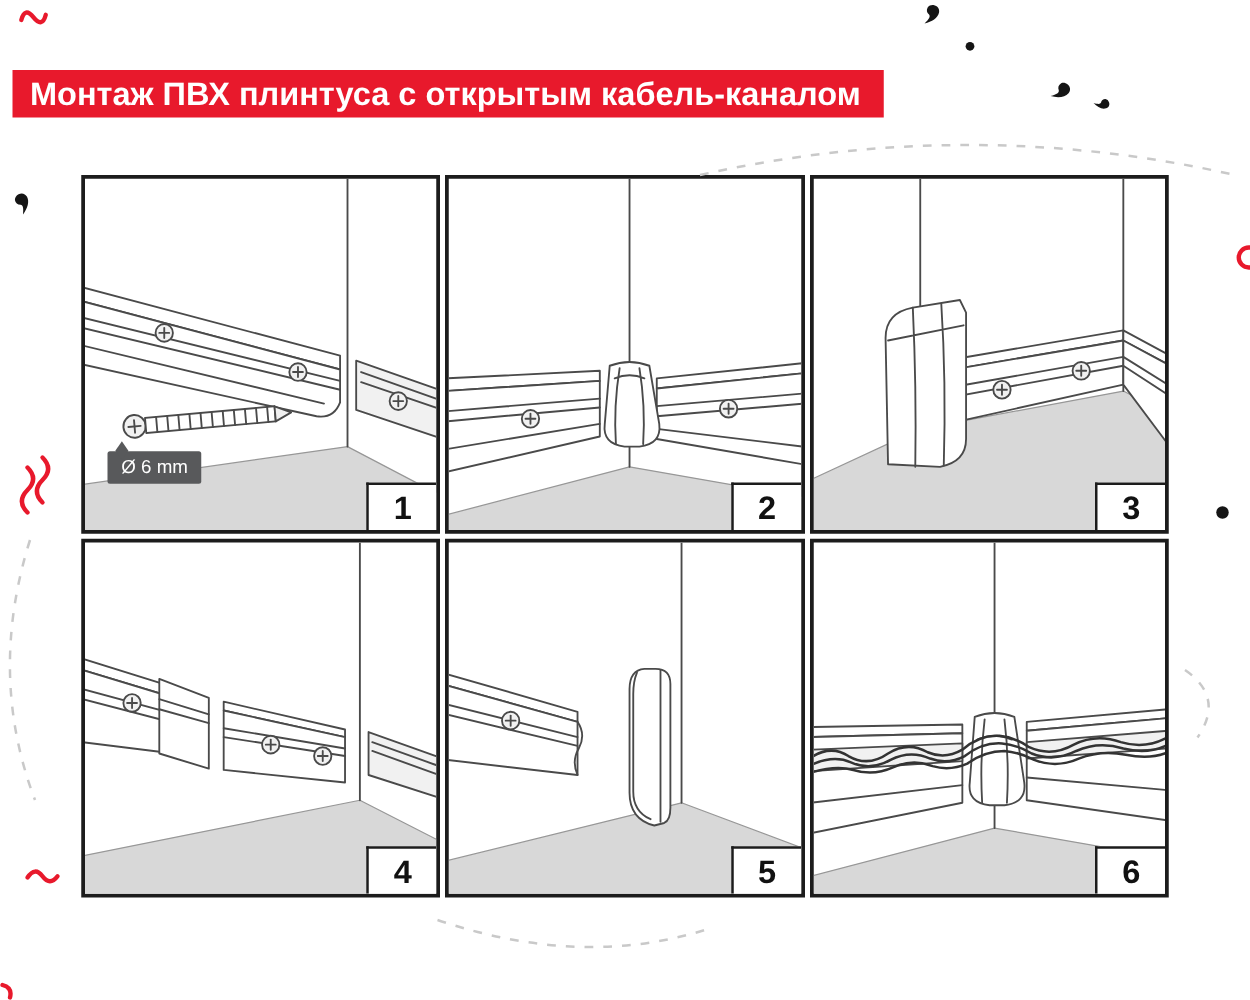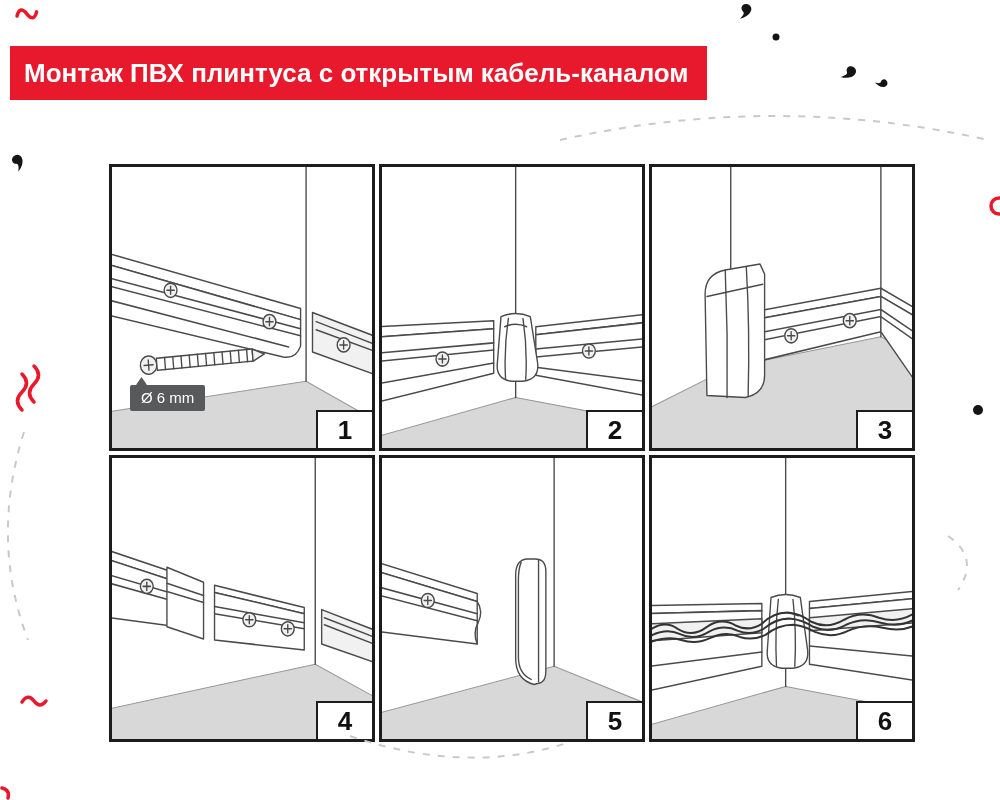--- a/index.html
+++ b/index.html
@@ -6,27 +6,27 @@
     --accent:#e8192c; --border:#1c1c1c; --floor:#d8d8d8;
     --line:#4a4a4a; --callout:#58595b; --dash:#c9c9c9;
   }
   *{box-sizing:border-box;}
   html,body{margin:0;padding:0;}
   body{
     width:1000px;height:800px;background:#fff;position:relative;overflow:hidden;
     font-family:"Liberation Sans",sans-serif;
   }
   .title-banner{
-    position:absolute;left:10px;top:46px;height:54px;z-index:3;
+    position:absolute;left:10px;top:56px;height:38px;z-index:3;
     background:var(--accent);color:#fff;display:flex;align-items:center;
     padding:0 18px 0 14px;font-size:26px;font-weight:bold;white-space:nowrap;
   }
   .grid{
-    position:absolute;left:65px;top:164px;width:806px;height:578px;z-index:1;
-    display:grid;grid-template-columns:repeat(3,1fr);grid-template-rows:repeat(2,1fr);gap:4px;margin-left:44px;
+    position:absolute;left:65px;top:140px;width:870px;height:578px;z-index:1;
+    display:grid;grid-template-columns:repeat(3,1fr);grid-template-rows:repeat(2,1fr);gap:4px;
   }
   .panel{position:relative;border:3px solid var(--border);background:#fff;margin:0;overflow:hidden;}
   .panel svg.art{position:absolute;inset:0;width:100%;height:100%;}
   .num{
     position:absolute;right:0;bottom:0;width:56px;height:38px;background:#fff;
     border-top:2px solid var(--border);border-left:2px solid var(--border);
     display:flex;align-items:center;justify-content:center;
     font-size:26px;font-weight:bold;color:#111;
   }
   .callout{

